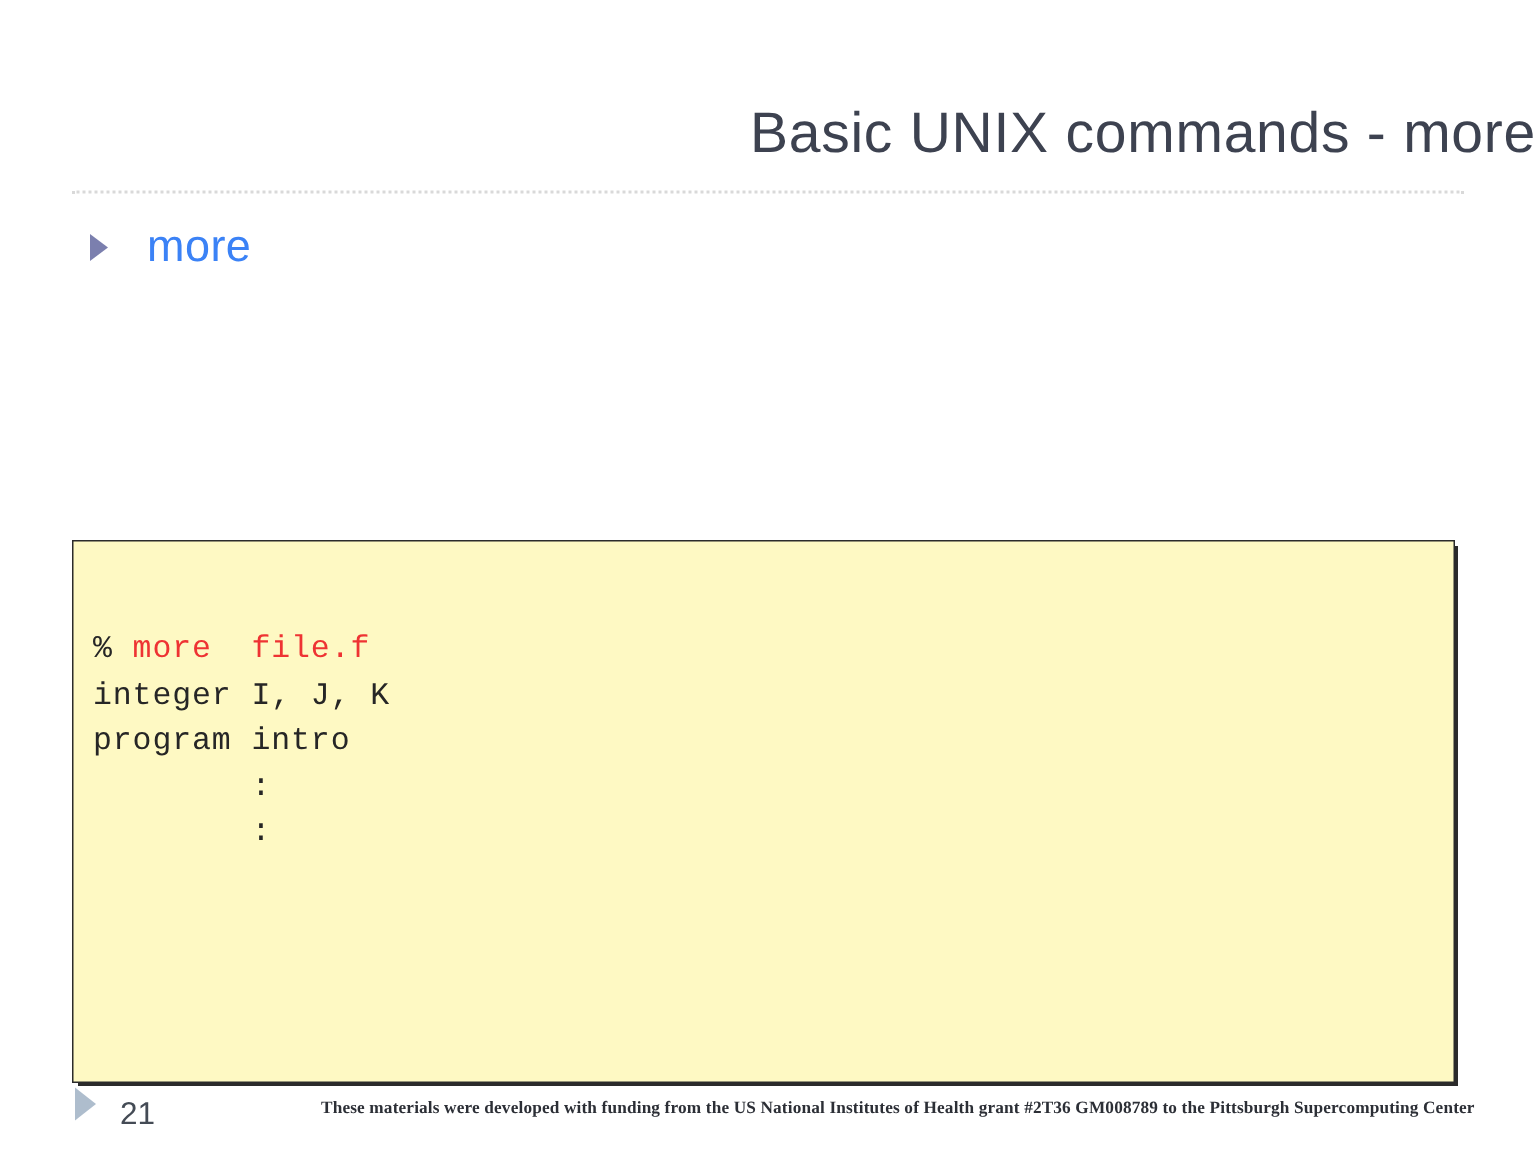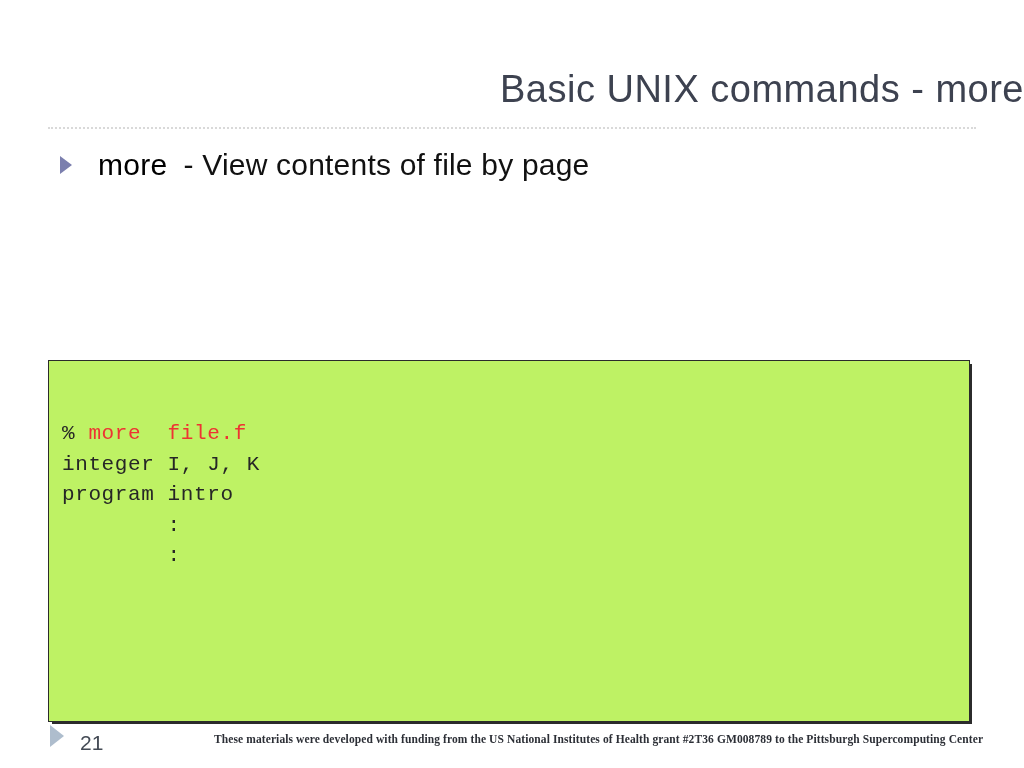--- a/index.html
+++ b/index.html
@@ -56,40 +56,40 @@
     border-top: 9px solid transparent;
     border-bottom: 9px solid transparent;
     border-left: 12px solid #7b7fae;
     margin-right: 26px;
     flex: 0 0 auto;
   }
   .bullet-cmd {
     font-family: "Liberation Sans", sans-serif;
     font-size: 30px;
     font-weight: 400;
-    color: #000000;
+    color: #3b82f6;
     letter-spacing: 0.3px;
   }
   .bullet-desc {
     font-family: "Liberation Sans", sans-serif;
     font-size: 30px;
     font-weight: 400;
     color: #111111;
     letter-spacing: 0.2px;
     margin-left: 16px;
   }
 
   
   #code-block {
     position: absolute;
     left: 48px;
     top: 360px;
     width: 922px;
     height: 362px;
-    background: #bef264;
+    background: #fef9c3;
     border: 1px solid #2b2b2b;
     box-sizing: border-box;
     box-shadow: 3px 3px 0 -1px #2b2b2b;
   }
   #code-text {
     position: absolute;
     left: 13px;
     top: 58px;
     margin: 0;
     font-family: "Liberation Mono", "DejaVu Sans Mono", monospace;
@@ -137,21 +137,20 @@
 </head>
 <body>
 
 <div id="slide-title">Basic UNIX commands - more</div>
 
 <div id="title-divider"></div>
 
 <div id="bullet-row">
   <span id="bullet-arrow-icon"></span>
   <span class="bullet-cmd">more</span>
-  <span class="bullet-desc">- View contents of file by page</span>
 </div>
 
 <div id="code-block">
   <pre id="code-text"><span class="code-line"><span>% </span><span class="code-red">more  file.f</span></span><span class="code-line">integer I, J, K</span><span class="code-line">program intro</span><span class="code-line">        :</span><span class="code-line">        :</span></pre>
 </div>
 
 <div id="footer-arrow-icon"></div>
 <div id="page-number">21</div>
 <div id="funding-note">These materials were developed with funding from the US National Institutes of Health grant #2T36 GM008789 to the Pittsburgh Supercomputing Center</div>
 

